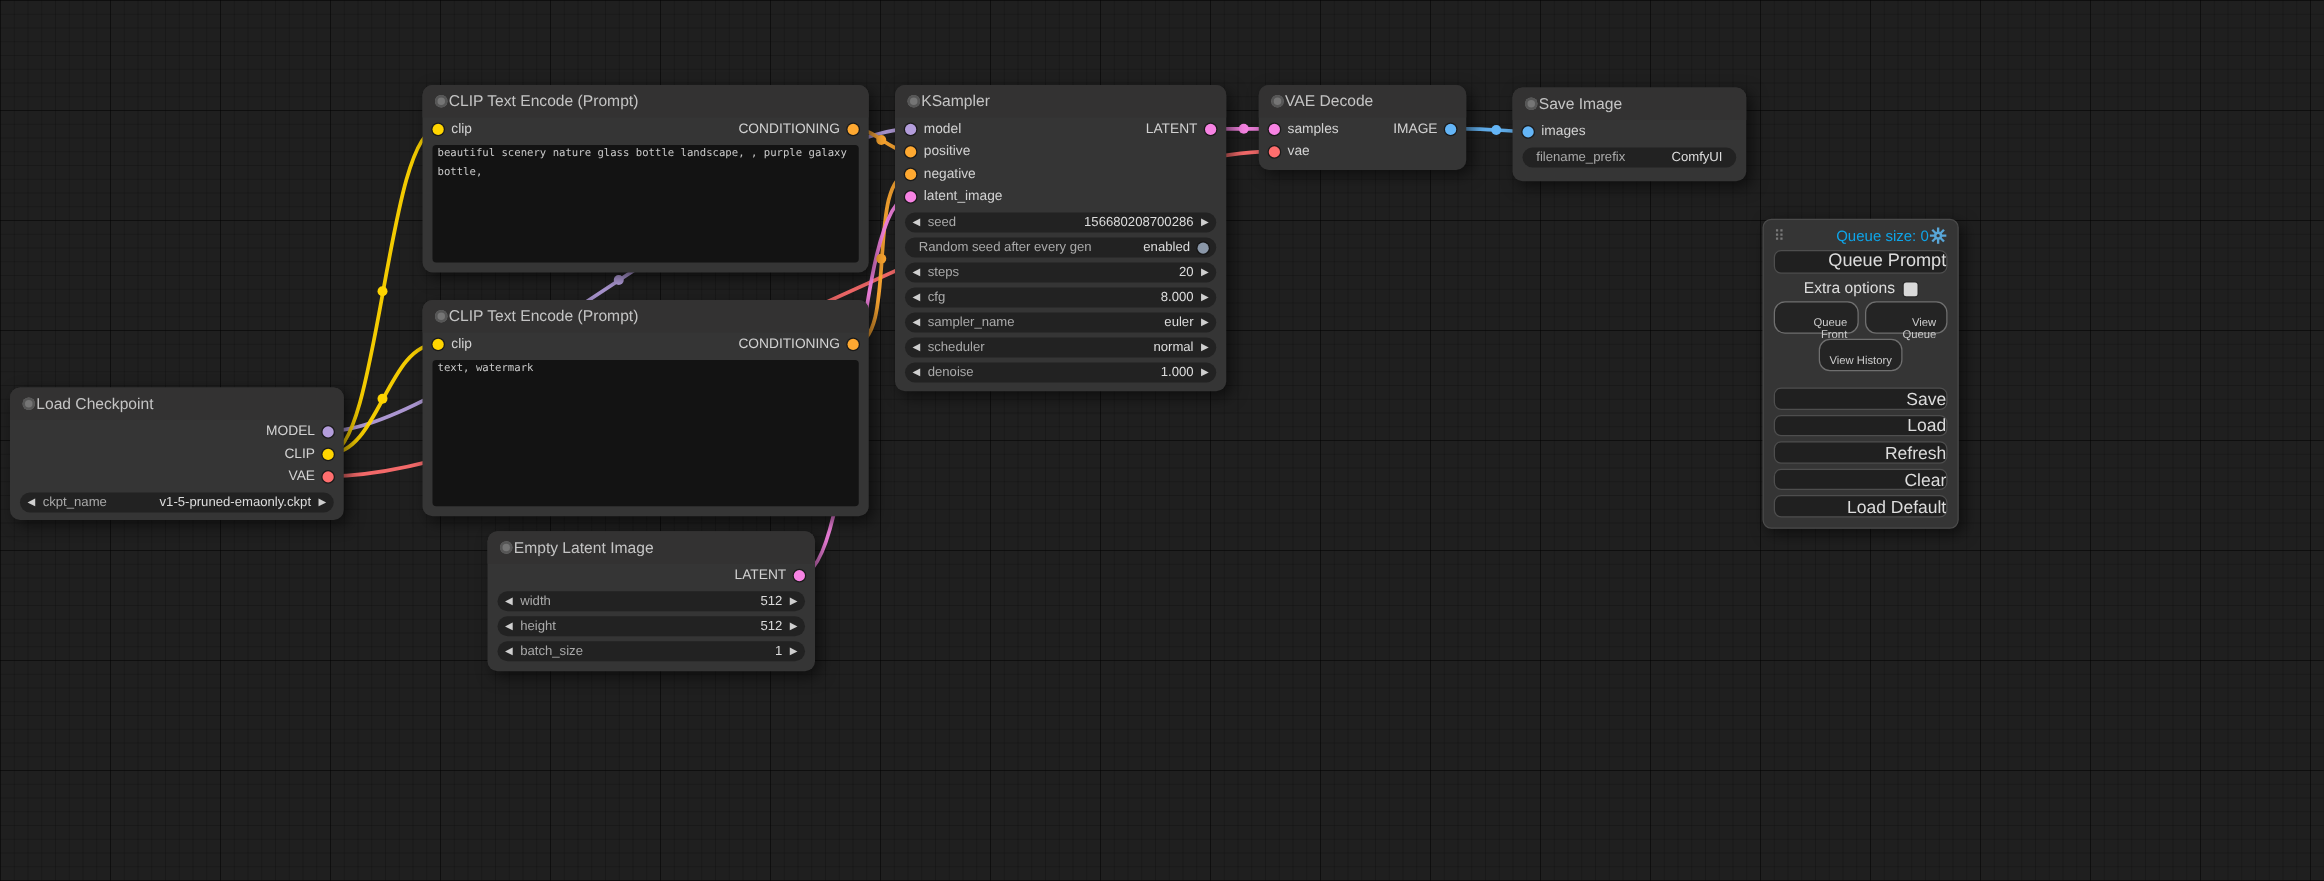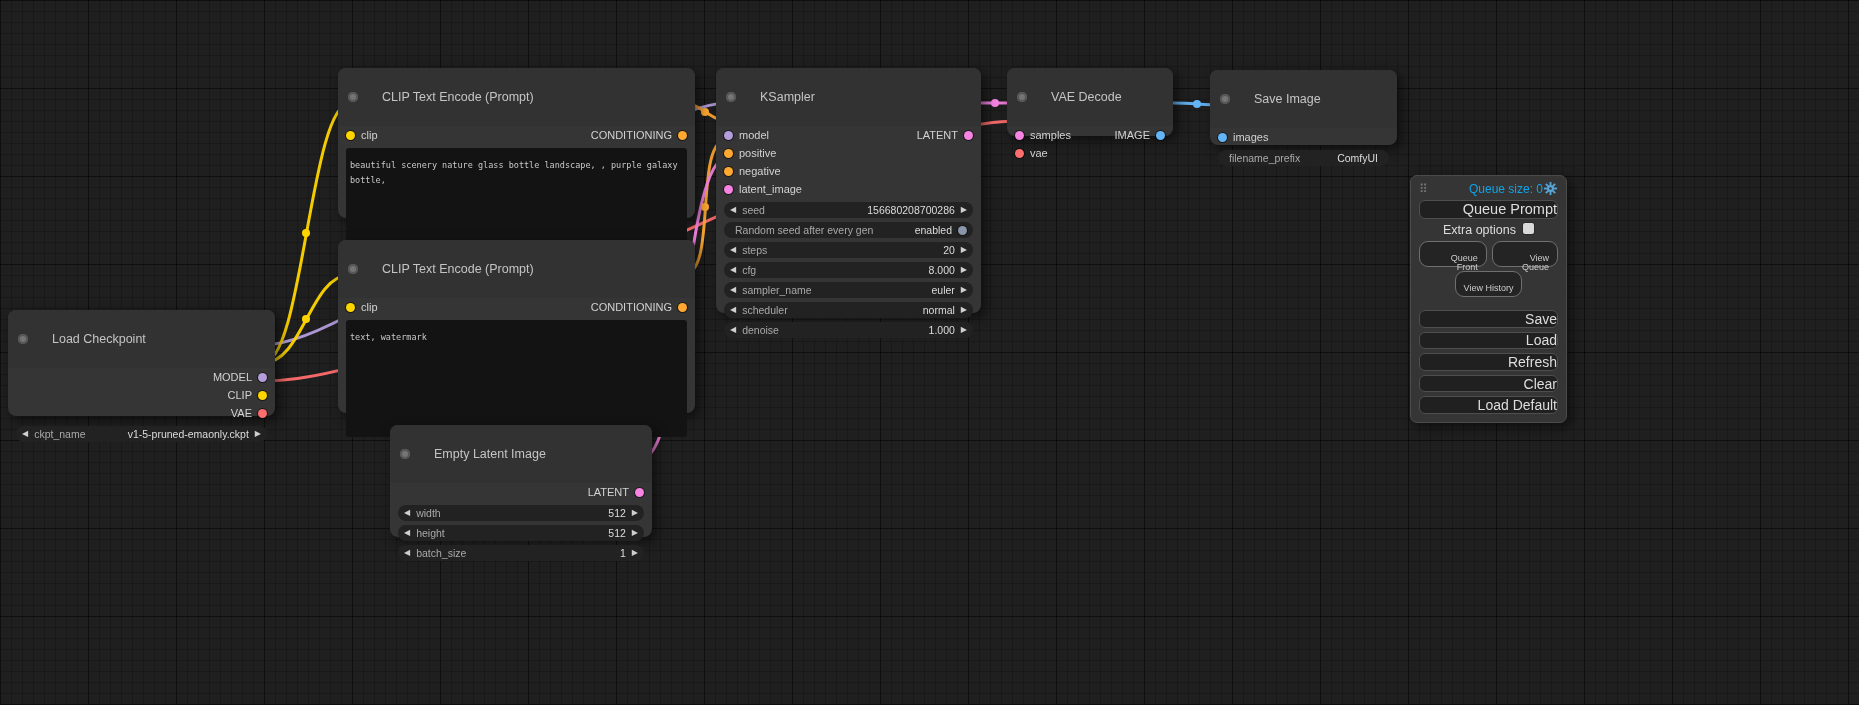--- a/index.html
+++ b/index.html
@@ -15,21 +15,21 @@
     font-family:"Liberation Sans", sans-serif;
     -webkit-font-smoothing:antialiased;
   }
   .wires{position:absolute;left:0;top:0;z-index:1;pointer-events:none;}
   .wires path{fill:none;stroke-width:3;stroke-linecap:round;opacity:.95;}
   .node{
     position:absolute;z-index:2;background:#353535;border-radius:8px;
     box-shadow:4px 4px 12px rgba(0,0,0,.55);box-sizing:border-box;
   }
   .ntitle{
-    height:26px;display:flex;align-items:center;gap:24px;padding:16px 10px;
+    height:26px;display:flex;align-items:center;gap:1px;padding:0 10px;
     background:#333232;border-radius:8px 8px 0 0;
   }
   .tdot{width:10px;height:10px;border-radius:50%;background:#757575;box-shadow:inset 0 0 0 2px #565656;flex:0 0 auto;}
   .ttext{color:#c4c4c4;font-size:12.5px;white-space:nowrap;overflow:hidden;}
   .srow{height:18px;display:flex;align-items:center;padding:0 8px;font-size:11px;color:#d2d2d2;}
   .in{display:flex;align-items:center;gap:6px;}
   .out{margin-left:auto;display:flex;align-items:center;gap:6px;}
   .pdot{width:9px;height:9px;border-radius:50%;box-shadow:0 0 0 1px rgba(0,0,0,.5);flex:0 0 auto;}
   .slabel{white-space:nowrap;}
   .widget{
@@ -37,41 +37,41 @@
     display:flex;align-items:center;padding:0 6px;font-size:10.5px;gap:4px;box-sizing:border-box;
   }
   .warrow{color:#cfcfcf;font-size:8px;line-height:1;flex:0 0 auto;}
   .wlabel{color:#a9a9a9;margin-left:2px;white-space:nowrap;}
   .wlabel.pad{margin-left:5px;}
   .wvalue{margin-left:auto;color:#dcdcdc;margin-right:2px;white-space:nowrap;}
   .wvalue.pad{margin-right:5px;}
   .toggle-dot{width:9px;height:9px;border-radius:50%;background:#8a97a8;box-shadow:0 0 0 1px rgba(0,0,0,.4);flex:0 0 auto;}
   .prompt-text{
     margin:4px 8px 8px 8px;background:#131313;border-radius:3px;
-    padding:10px 4px;box-sizing:border-box;
+    padding:0 4px;box-sizing:border-box;
     font-family:"DejaVu Sans Mono", monospace;font-size:8.5px;line-height:1.75;
     color:#c9c9c9;white-space:pre-wrap;word-break:break-word;overflow:hidden;
   }
   
   .menu{
     position:absolute;z-index:3;background:#353535;border:1px solid #4b4b4b;border-radius:7px;
     box-shadow:4px 4px 12px rgba(0,0,0,.55);box-sizing:border-box;
     display:flex;flex-direction:column;gap:4px;padding:5px 8px 8px 8px;
   }
   .menu-header{display:flex;align-items:center;height:18px;}
   .drag-handle{color:#7a7a7a;font-size:12px;cursor:grab;flex:0 0 auto;}
   .queue-size{flex:1;text-align:right;color:#0ea5e9;font-size:12px;}
   .gear{flex:0 0 auto;width:15px;height:15px;display:inline-flex;}
   button{font-family:"Liberation Sans", sans-serif;cursor:pointer;text-align:right;}
   .bigbtn{
     background:#202020;border:1px solid #4e4e4e;border-radius:6px;color:#dddddd;
     font-size:14px;height:23px;line-height:1;padding:0;width:100%;
   }
   .bigbtn.primary{height:25px;font-size:14.5px;}
-  .extra-row{display:flex;justify-content:center;align-items:flex-start;gap:7px;color:#dddddd;font-size:12.5px;height:16px;}
+  .extra-row{display:flex;justify-content:center;align-items:flex-end;gap:7px;color:#dddddd;font-size:12.5px;height:16px;}
   .checkbox{width:11px;height:11px;background:#d9d9d9;border-radius:2px;box-shadow:0 0 0 1px #2a2a2a;display:inline-block;}
   .small-row{display:flex;justify-content:center;gap:5px;}
   .smallbtn{
     background:#242424;border:1px solid #6f6f6f;border-radius:9px;color:#cccccc;
     font-size:9px;height:14px;line-height:1;padding:12px 8px;
   }
   .gap-above{margin-top:9px;}
 </style>
 </head>
 <body>

